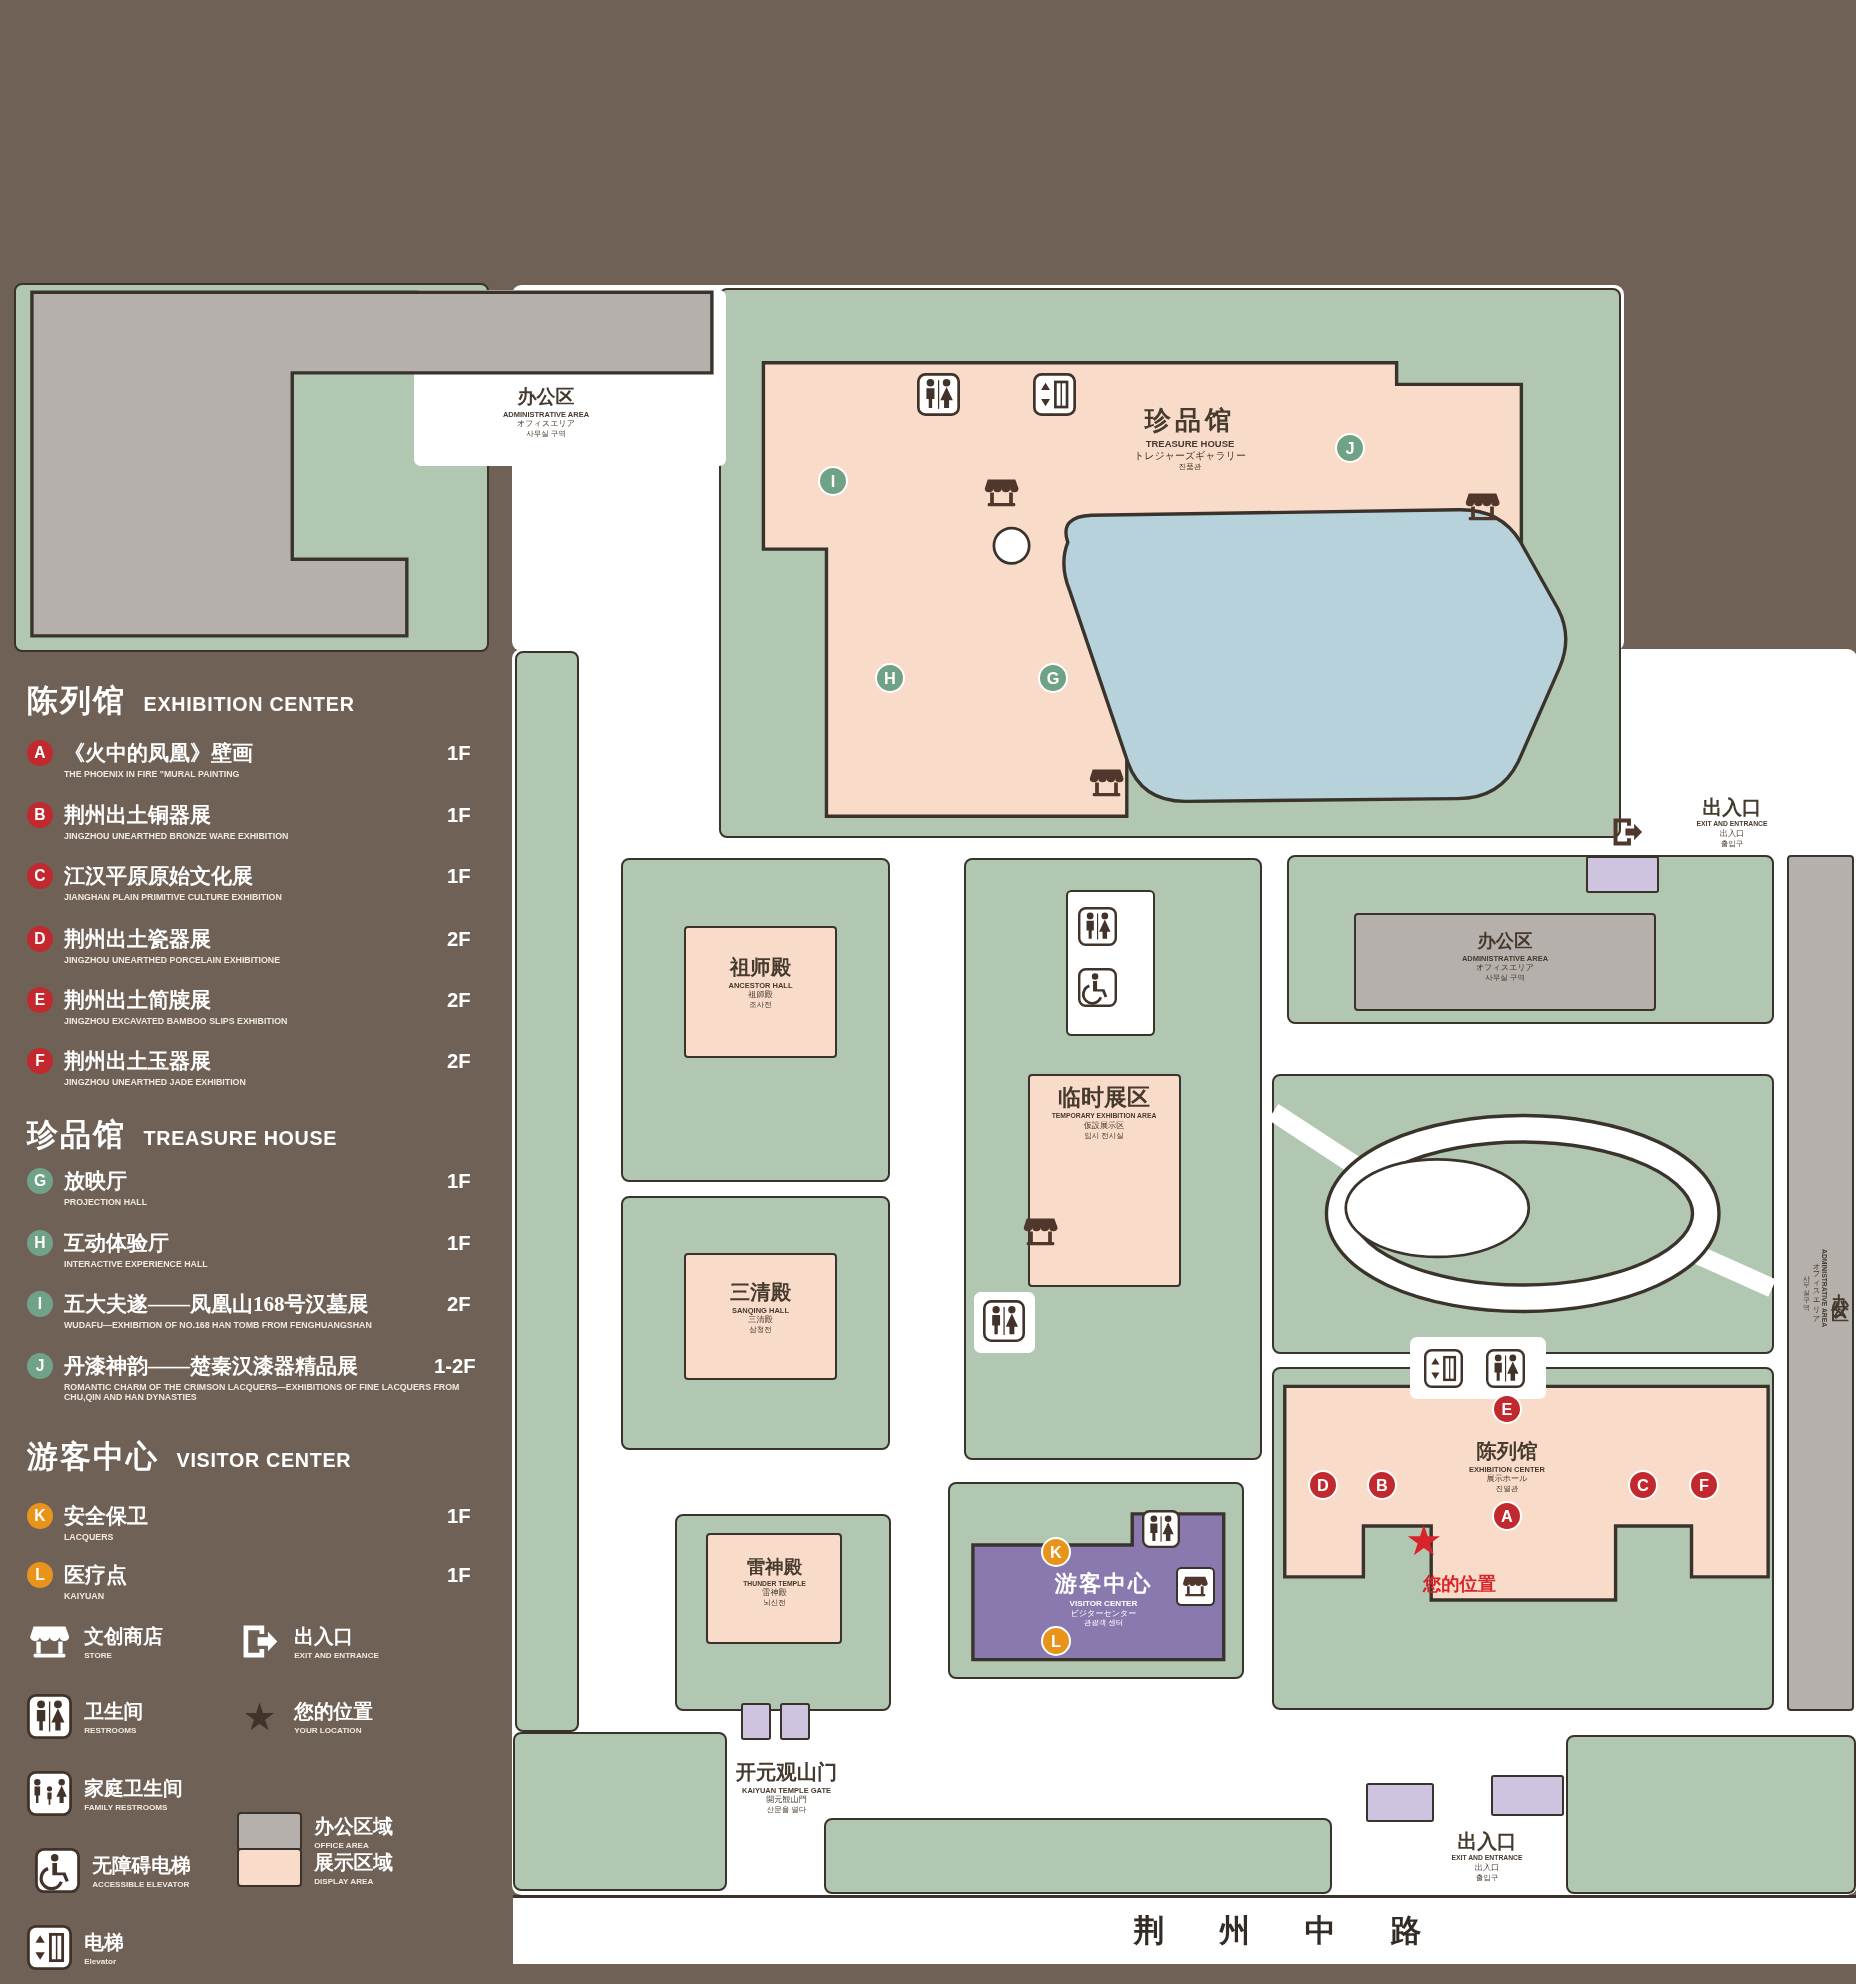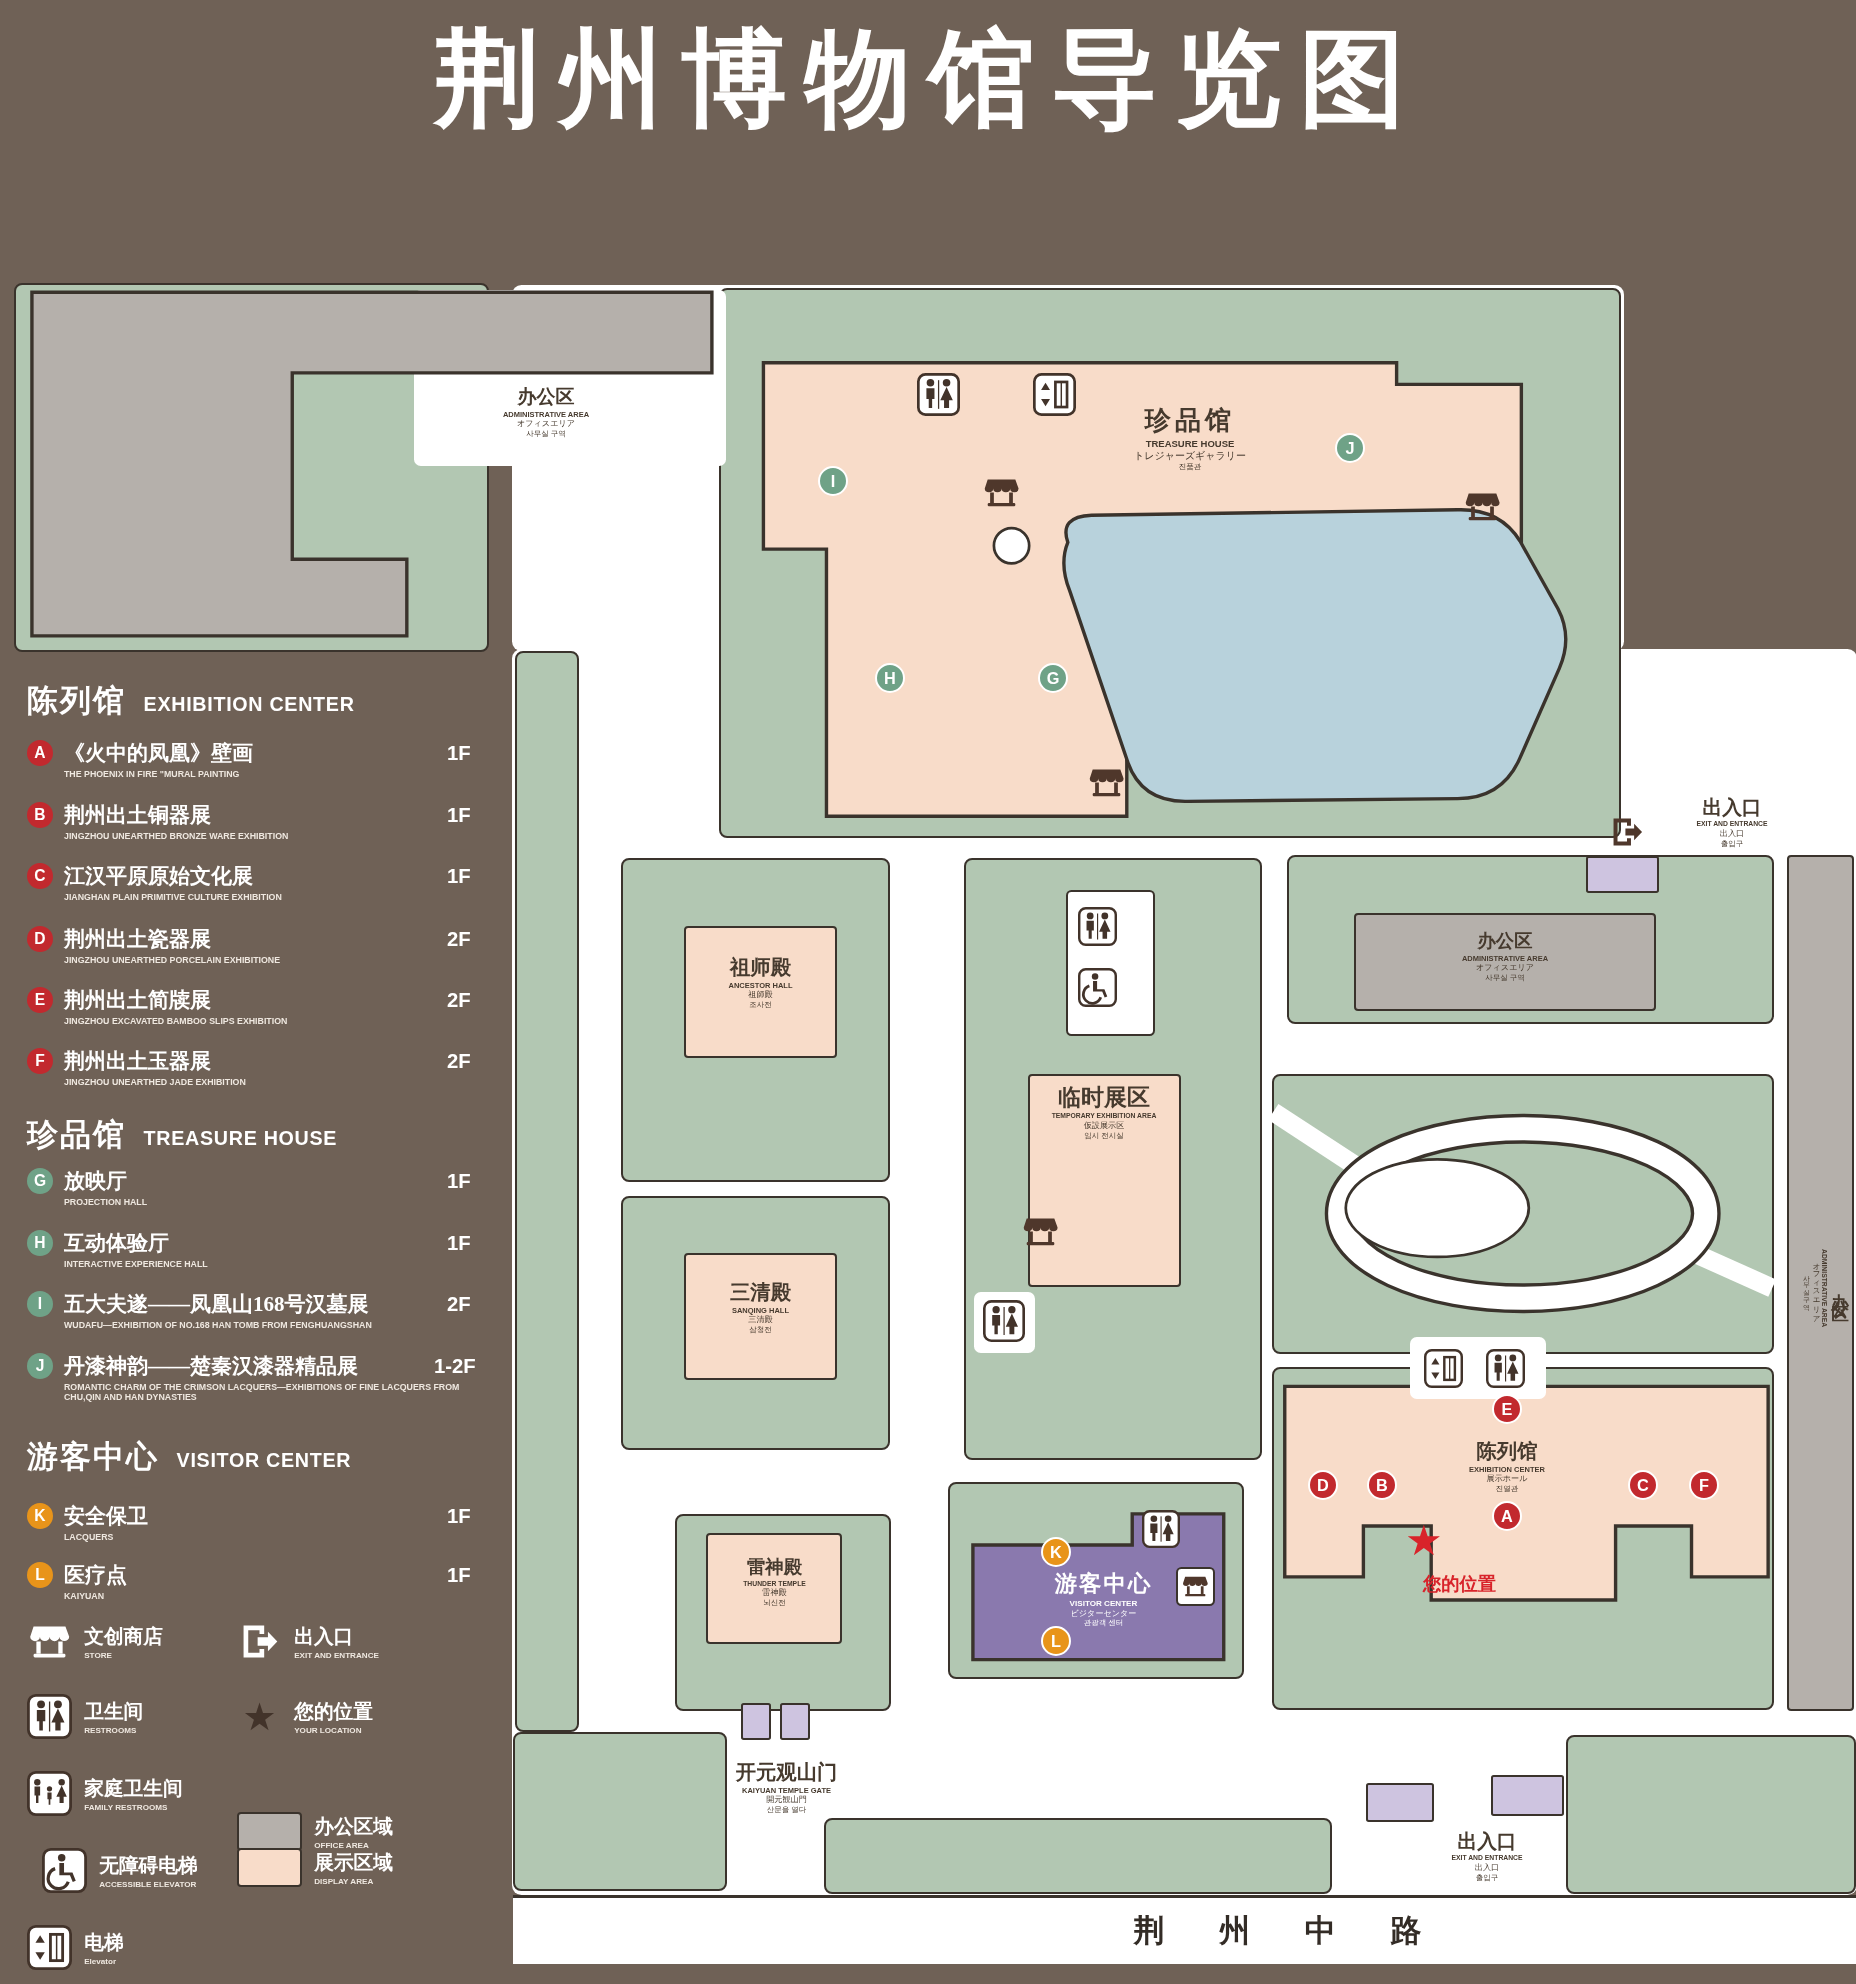--- a/index.html
+++ b/index.html
@@ -110,21 +110,20 @@
     </symbol>
     <symbol id="sym-exit" viewBox="0 0 48 48">
       <path d="M7,7 h22 v9 h-5 v-4 H12 v24 h12 v-4 h5 v9 H7 z" fill="currentColor"></path>
       <path d="M22,19.5 h11 v-6 l10,10.5 -10,10.5 v-6 H22 z" fill="currentColor"></path>
     </symbol>
   </defs>
 </svg>
 
 <div class="page">
 
-  <div class="title-zh">荆州博物馆导览图</div>
 
   <div class="wbg" style="left:512px;top:285px;width:1112px;height:366px;"></div>
   <div class="wbg" style="left:512px;top:649px;width:1345px;height:1246px;"></div>
 
   <div class="gi" style="left:13.6px;top:283px;width:475px;height:369px;"></div>
   <div class="gi" style="left:719px;top:288px;width:902px;height:550px;"></div>
   <div class="gi" style="left:515px;top:651px;width:64px;height:1081px;"></div>
   <div class="gi" style="left:621px;top:858px;width:269px;height:324px;"></div>
   <div class="gi" style="left:621px;top:1196px;width:269px;height:254px;"></div>
   <div class="gi" style="left:675px;top:1514px;width:216px;height:197px;"></div>
@@ -529,21 +528,21 @@
           <div class="en">FAMILY RESTROOMS</div>
         </span>
     </div>
     <div class="cell" style="left:210px;top:152px;margin-top:41px;">
       <span class="swatch" style="background:#b5b0ab;"></span>
       <span class="t">
           <div class="zh">办公区域</div>
           <div class="en">OFFICE AREA</div>
         </span>
     </div>
-    <div class="cell" style="left:15px;top:229px;">
+    <div class="cell" style="left:8px;top:229px;">
       <span class="icw">
           <svg viewBox="0 0 48 48">
             <use href="#sym-access"></use>
           </svg>
         </span>
       <span class="t">
           <div class="zh">无障碍电梯</div>
           <div class="en">ACCESSIBLE ELEVATOR</div>
         </span>
     </div>

